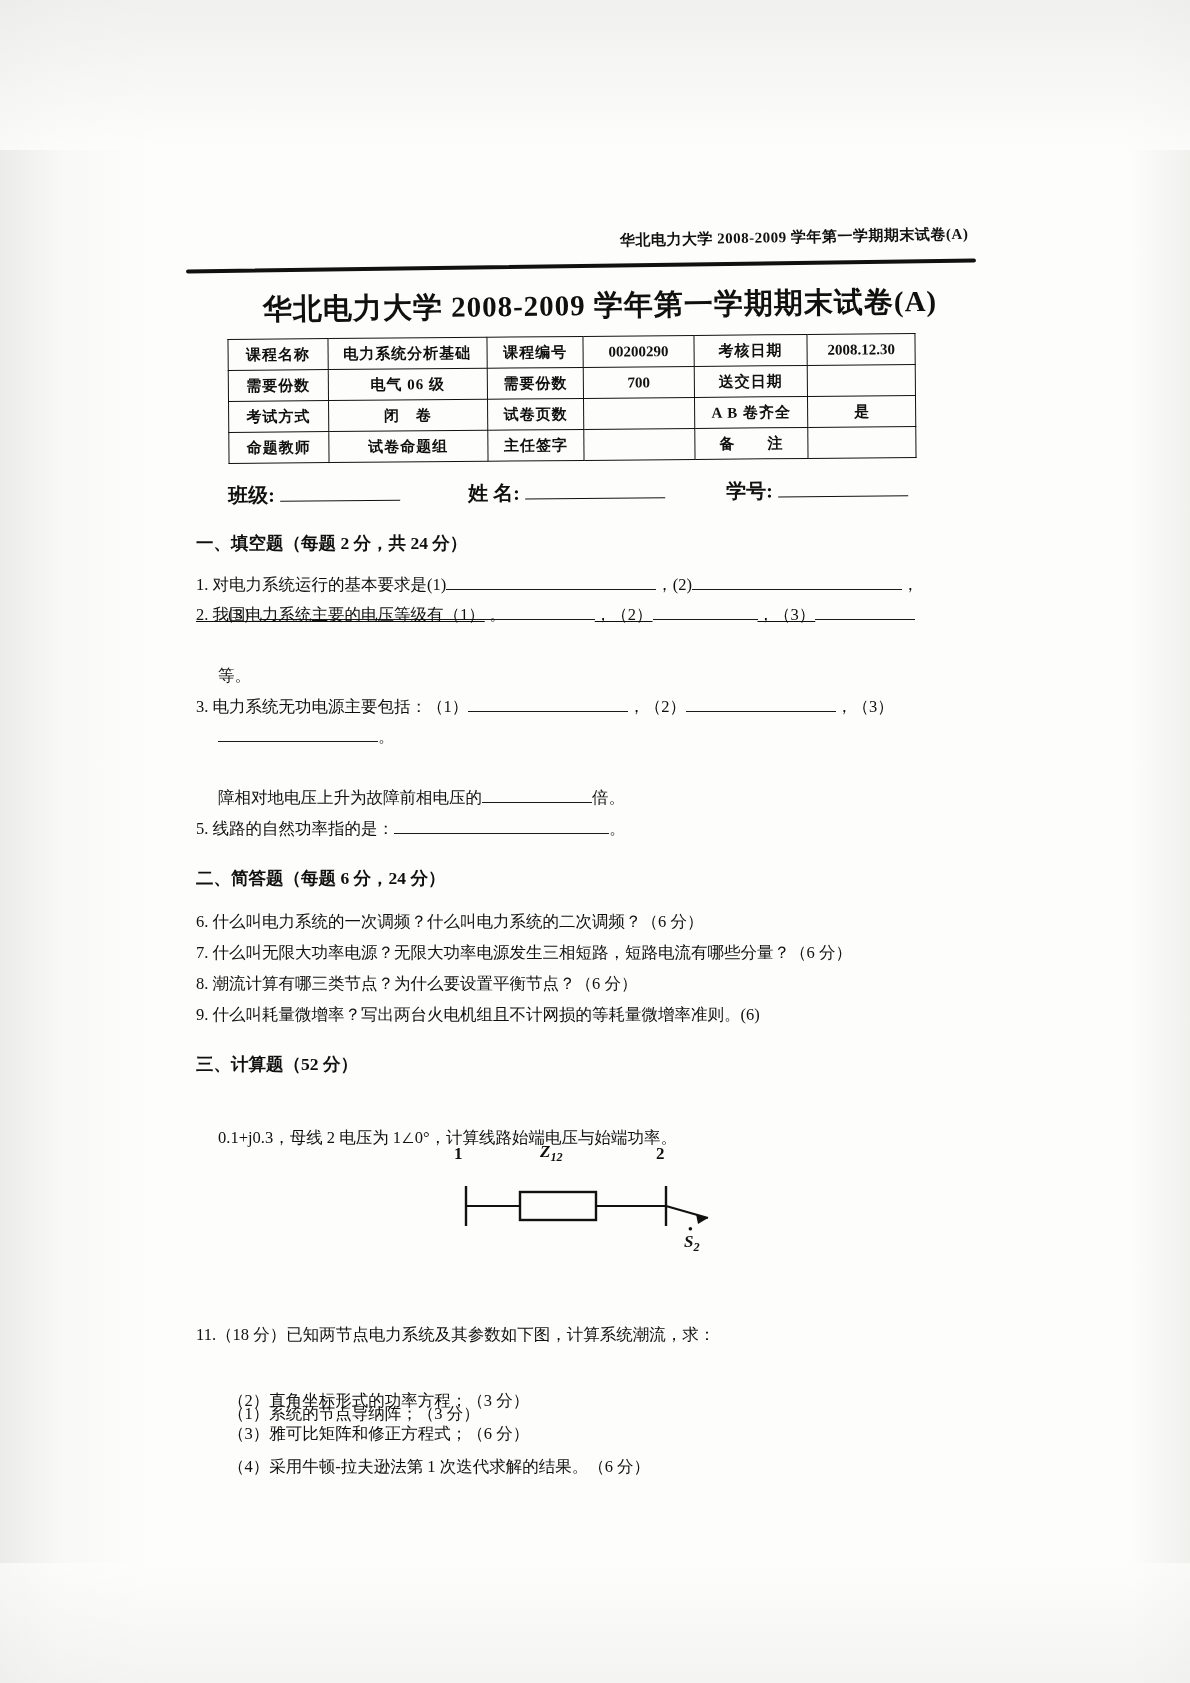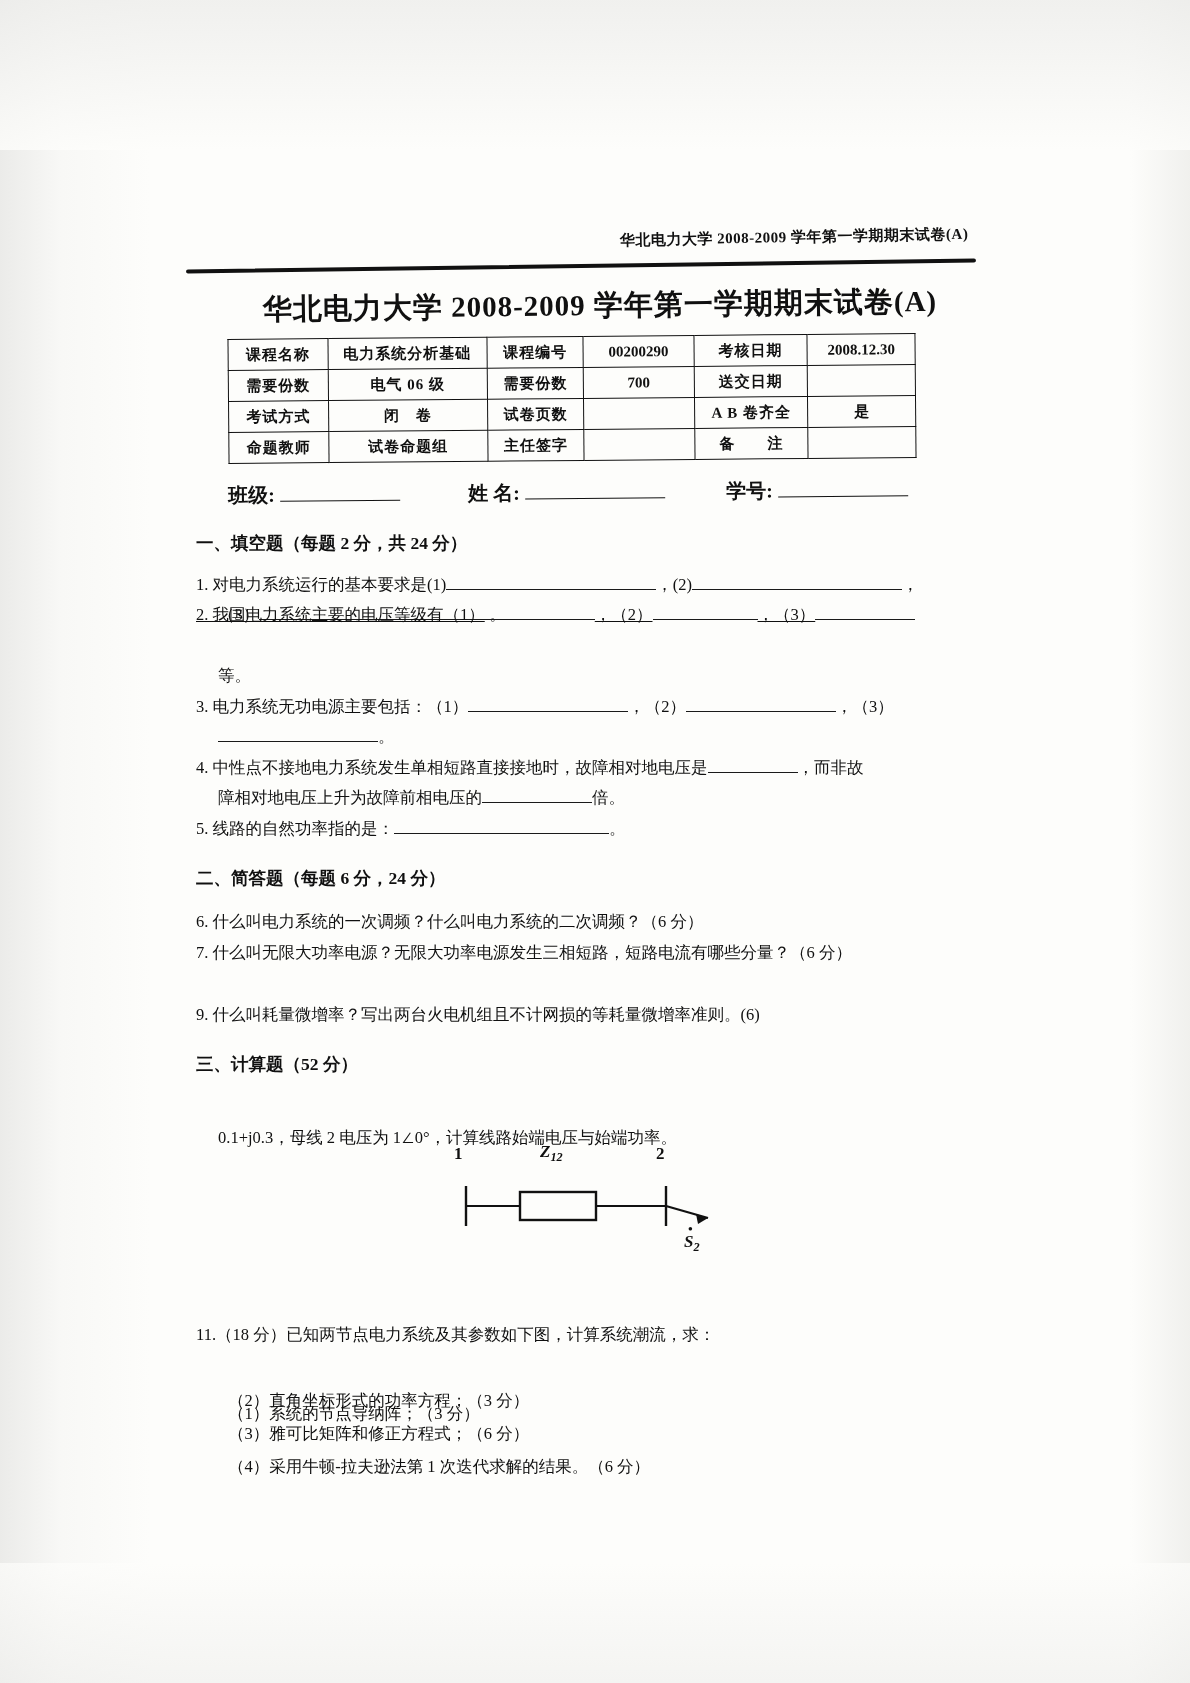--- a/index.html
+++ b/index.html
@@ -243,35 +243,33 @@
     <span class="ind"></span><span>等。</span>
   </div>
 
   <div class="q" style="top:694px;">
     <span>3. 电力系统无功电源主要包括：（1）</span><span class="blank" style="width:160px;"></span><span>，（2）</span><span class="blank" style="width:150px;"></span><span>，（3）</span>
   </div>
   <div class="q" style="top:724px;">
     <span class="ind"></span><span class="blank" style="width:160px;"></span><span>。</span>
   </div>
 
-  <div class="q" style="top:755px;">
-    <span>4. 中性点不接地电力系统发生单相短路直接接地时，故障相对地电压是</span><span class="blank" style="width:90px;"></span><span>，而非故</span>
-  </div>
   <div class="q" style="top:785px;">
     <span class="ind"></span><span>障相对地电压上升为故障前相电压的</span><span class="blank" style="width:110px;"></span><span>倍。</span>
   </div>
 
   <div class="q" style="top:816px;">
     <span>5. 线路的自然功率指的是：</span><span class="blank" style="width:215px;"></span><span>。</span>
   </div>
 
   <div class="sec" style="top:866px;">二、简答题（每题 6 分，24 分）</div>
 
   <div class="q" style="top:909px;">6. 什么叫电力系统的一次调频？什么叫电力系统的二次调频？（6 分）</div>
   <div class="q" style="top:940px;">7. 什么叫无限大功率电源？无限大功率电源发生三相短路，短路电流有哪些分量？（6 分）</div>
+  <div class="q" style="top:971px;">8. 潮流计算有哪三类节点？为什么要设置平衡节点？（6 分）</div>
   <div class="q" style="top:1002px;">9. 什么叫耗量微增率？写出两台火电机组且不计网损的等耗量微增率准则。(6)</div>
 
   <div class="sec" style="top:1052px;">三、计算题（52 分）</div>
 
   <div class="q" style="top:1125px; padding-left:22px;">0.1+j0.3，母线 2 电压为 1∠0°，计算线路始端电压与始端功率。</div>
 
   <div class="figure" style="left:450px; top:1170px;">
     <svg width="270" height="110" viewBox="0 0 270 110">
 
       <line x1="16" y1="16" x2="16" y2="56" stroke="#111" stroke-width="2.4"></line>

